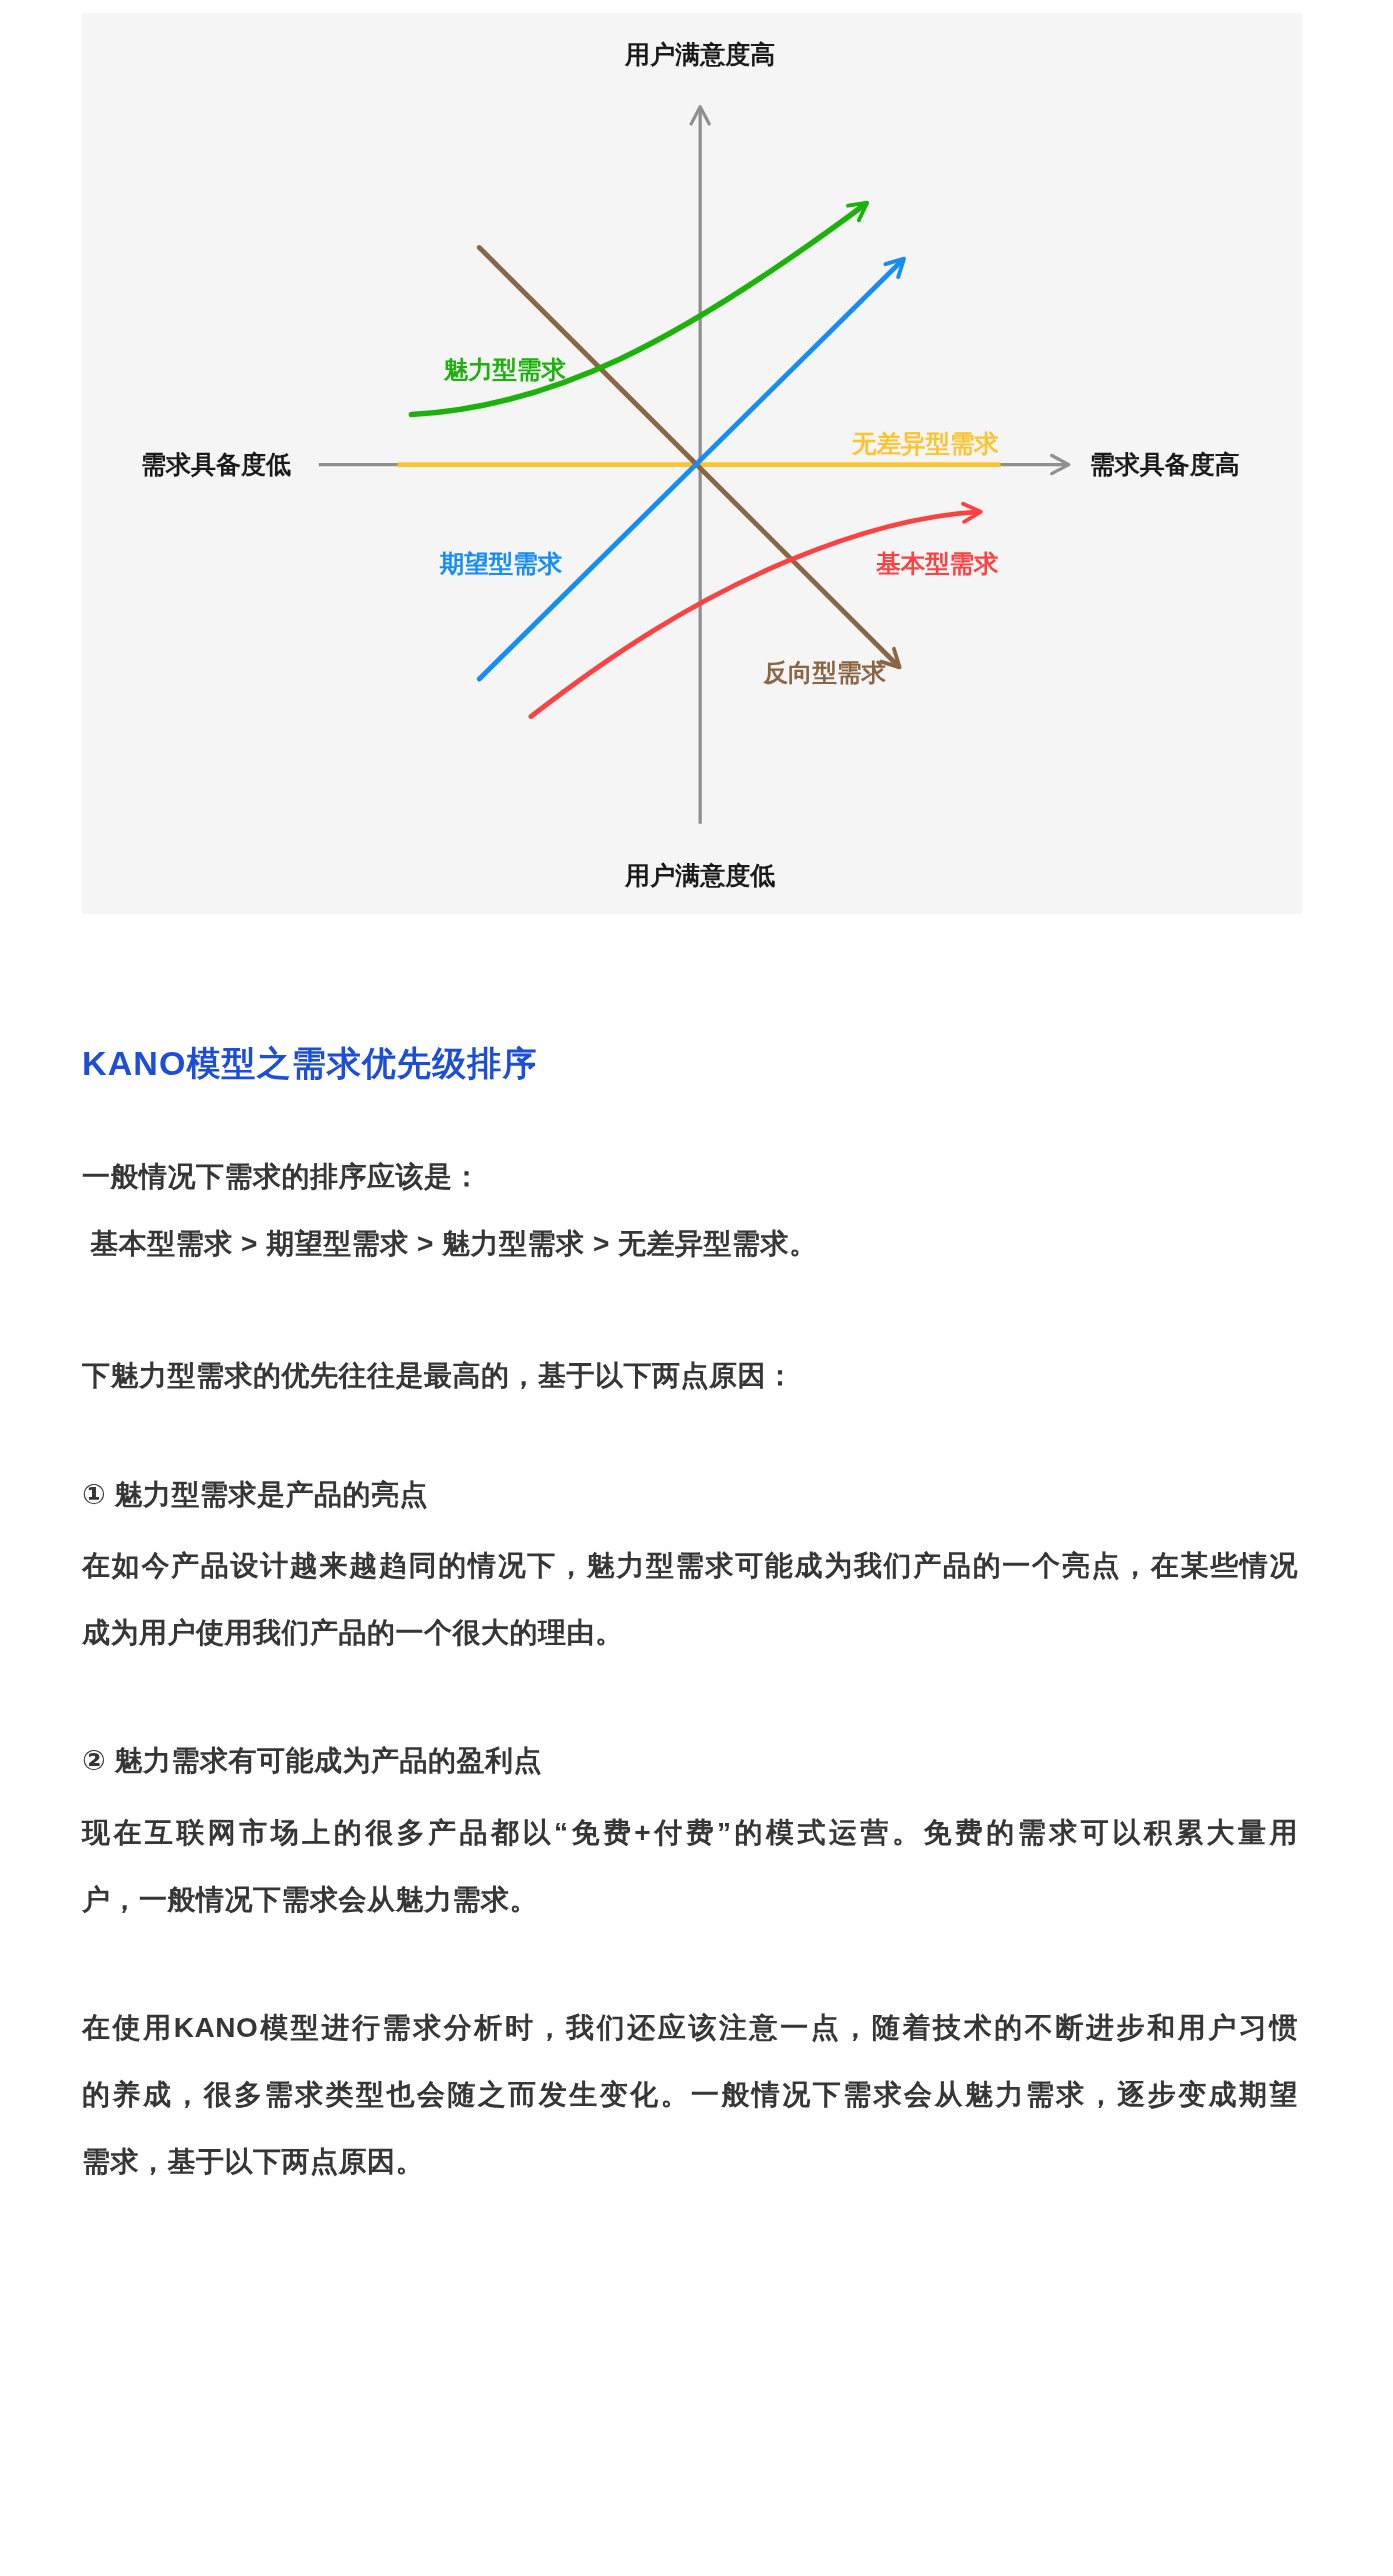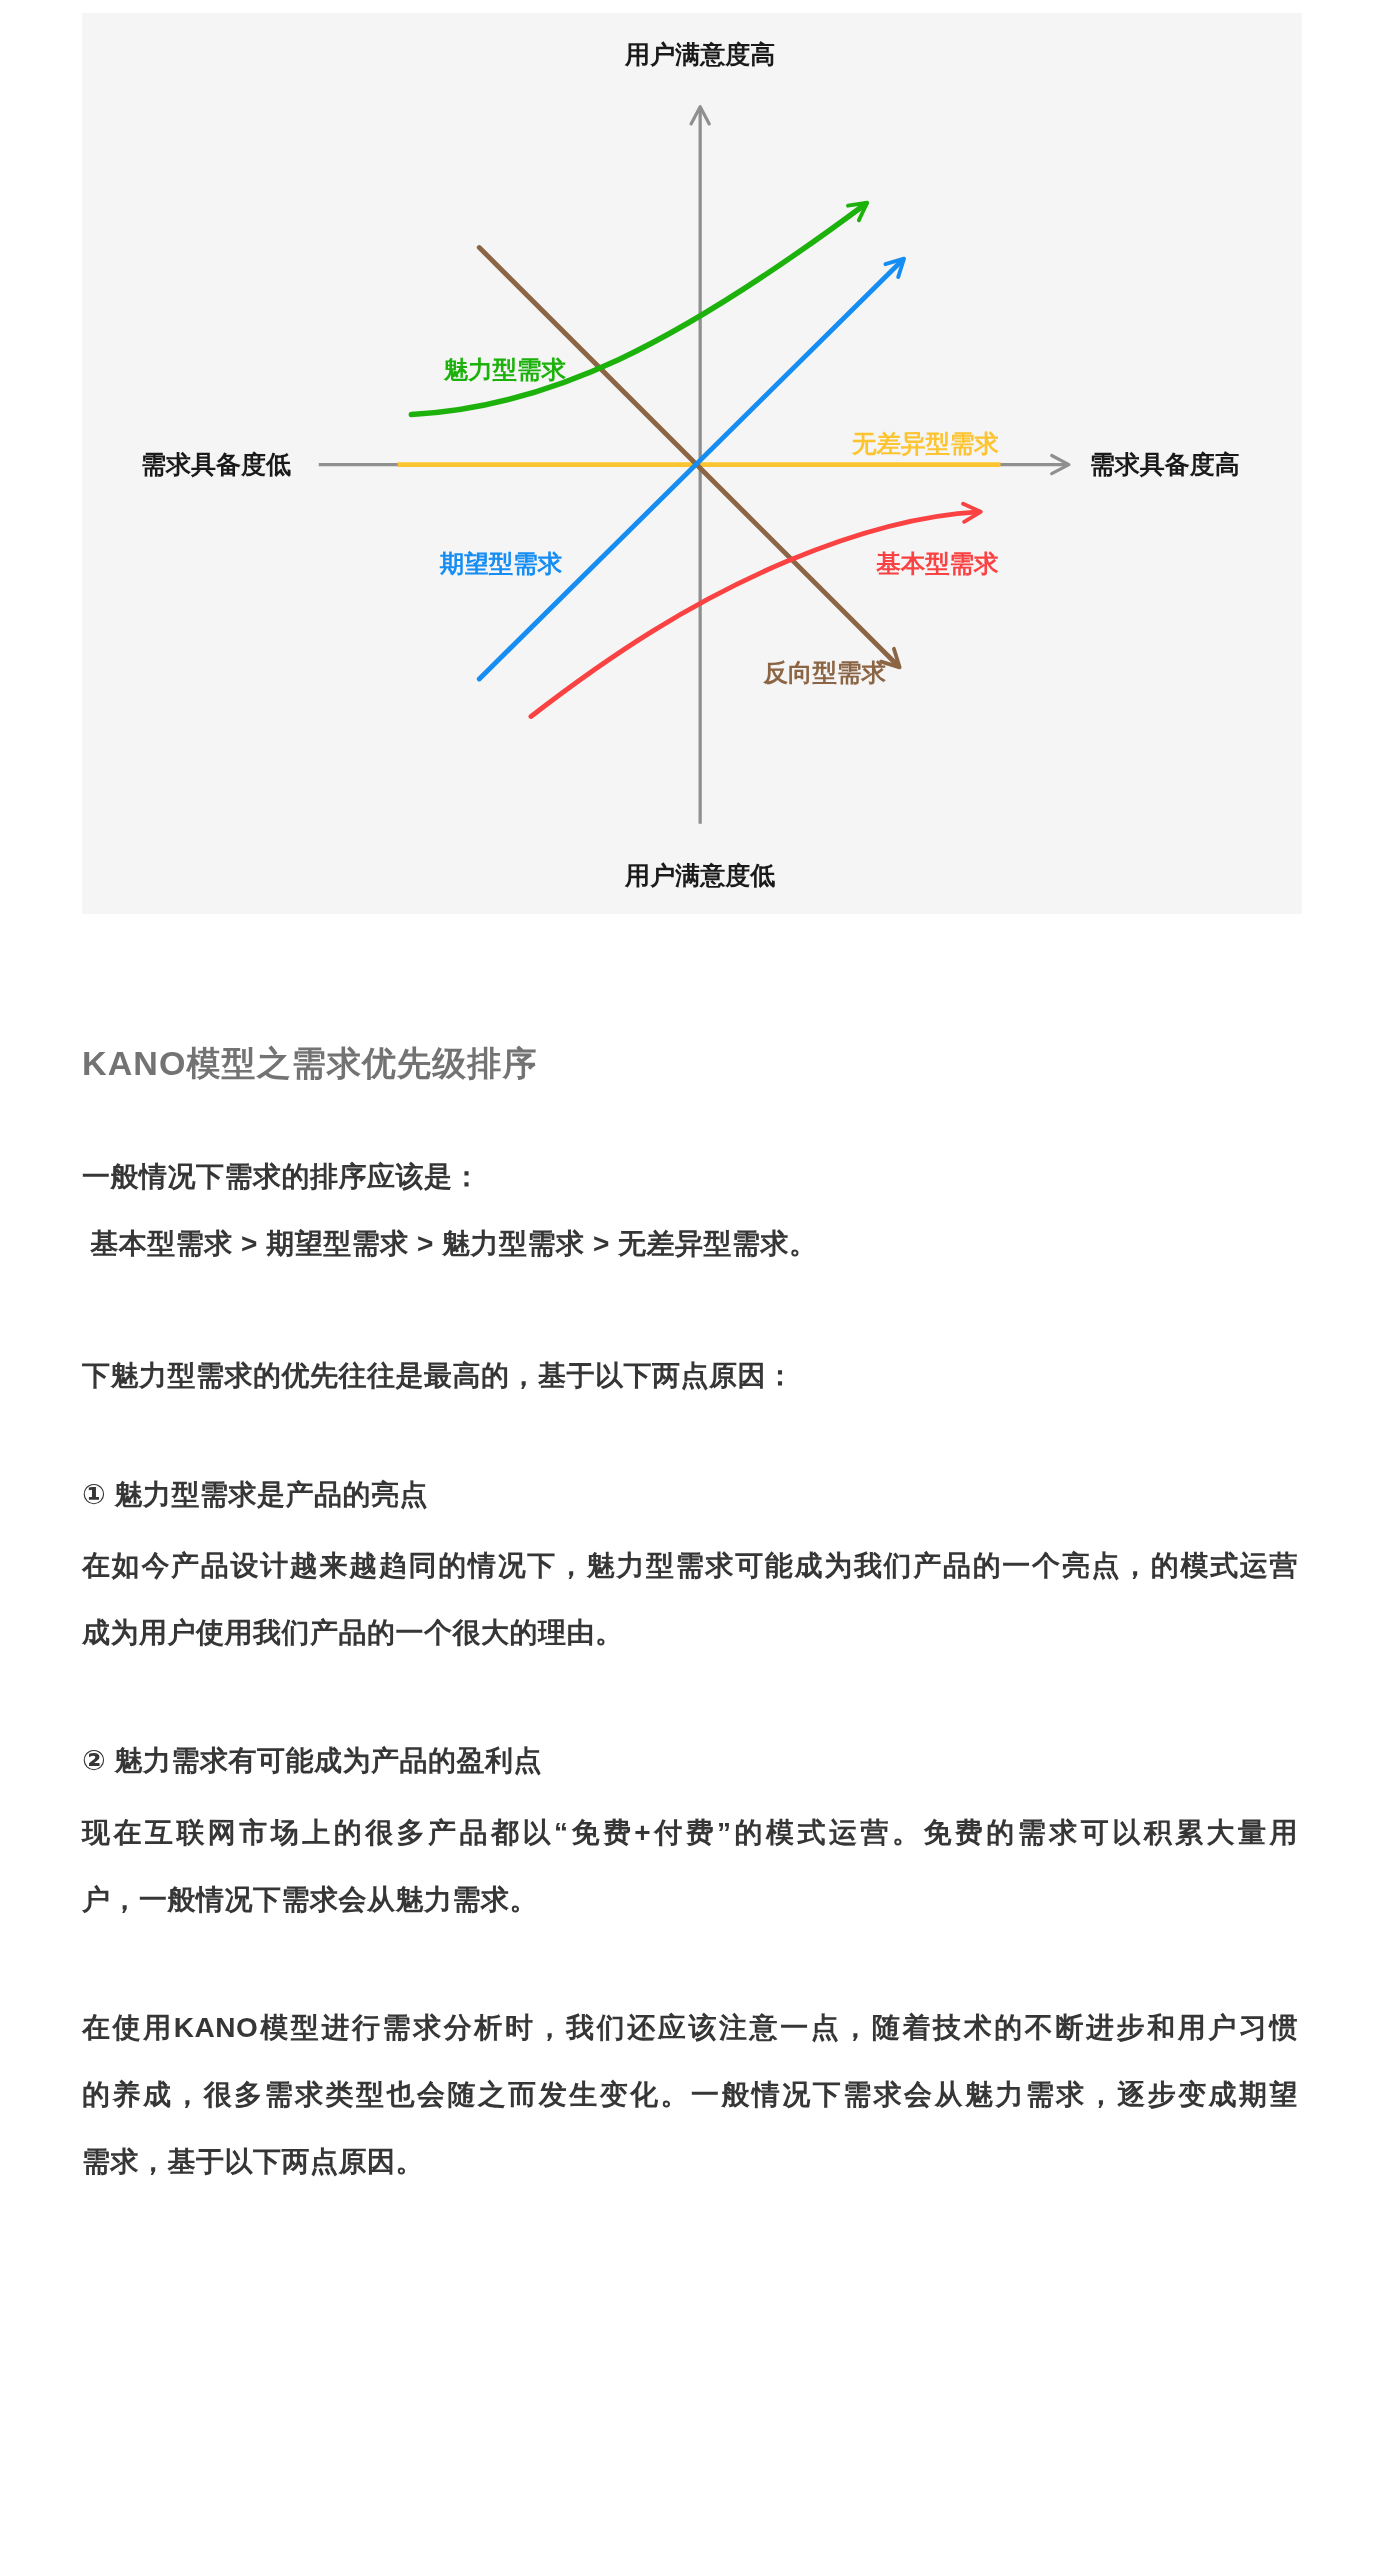--- a/index.html
+++ b/index.html
@@ -109,37 +109,37 @@
     <text class="diag-label" x="927" y="694" text-anchor="middle" fill="#1db10c">魅力型需求</text>
     <text class="diag-label" x="1700" y="830" text-anchor="middle" fill="#fcc431">无差异型需求</text>
     <text class="diag-label" x="920" y="1051" text-anchor="middle" fill="#158df2">期望型需求</text>
     <text class="diag-label" x="1722" y="1051" text-anchor="middle" fill="#fa4242">基本型需求</text>
     <text class="diag-label" x="1515" y="1252" text-anchor="middle" fill="#8b6544">反向型需求</text>
   </svg>
 </div>
 
 <div class="article" style="color: rgb(54, 54, 54);">
 
-  <h1 class="page-title" style="color: #737373; margin-top: 32px;">KANO模型之需求优先级排序</h1>
+  <h1 class="page-title" style="color: #1d4ed8; margin-top: 32px;">KANO模型之需求优先级排序</h1>
 
   <div class="block mb120">
     <div class="line">一般情况下需求的排序应该是：</div>
     <div class="line"> 基本型需求 &gt; 期望型需求 &gt; 魅力型需求 &gt; 无差异型需求。</div>
   </div>
 
   <div class="block mb96">
     <div class="line">下魅力型需求的优先往往是最高的，基于以下两点原因：</div>
   </div>
 
   <div class="block mb8">
     <div class="line">① 魅力型需求是产品的亮点</div>
   </div>
 
   <div class="block mb112">
-    <div class="line jline">在如今产品设计越来越趋同的情况下，魅力型需求可能成为我们产品的一个亮点，的模式运营</div>
+    <div class="line jline">在如今产品设计越来越趋同的情况下，魅力型需求可能成为我们产品的一个亮点，在某些情况</div>
     <div class="line">成为用户使用我们产品的一个很大的理由。</div>
   </div>
 
   <div class="block mb8">
     <div class="line">② 魅力需求有可能成为产品的盈利点</div>
   </div>
 
   <div class="block mb112">
     <div class="line jline">现在互联网市场上的很多产品都以“免费+付费”的模式运营。免费的需求可以积累大量用</div>
     <div class="line">户，一般情况下需求会从魅力需求。</div>

